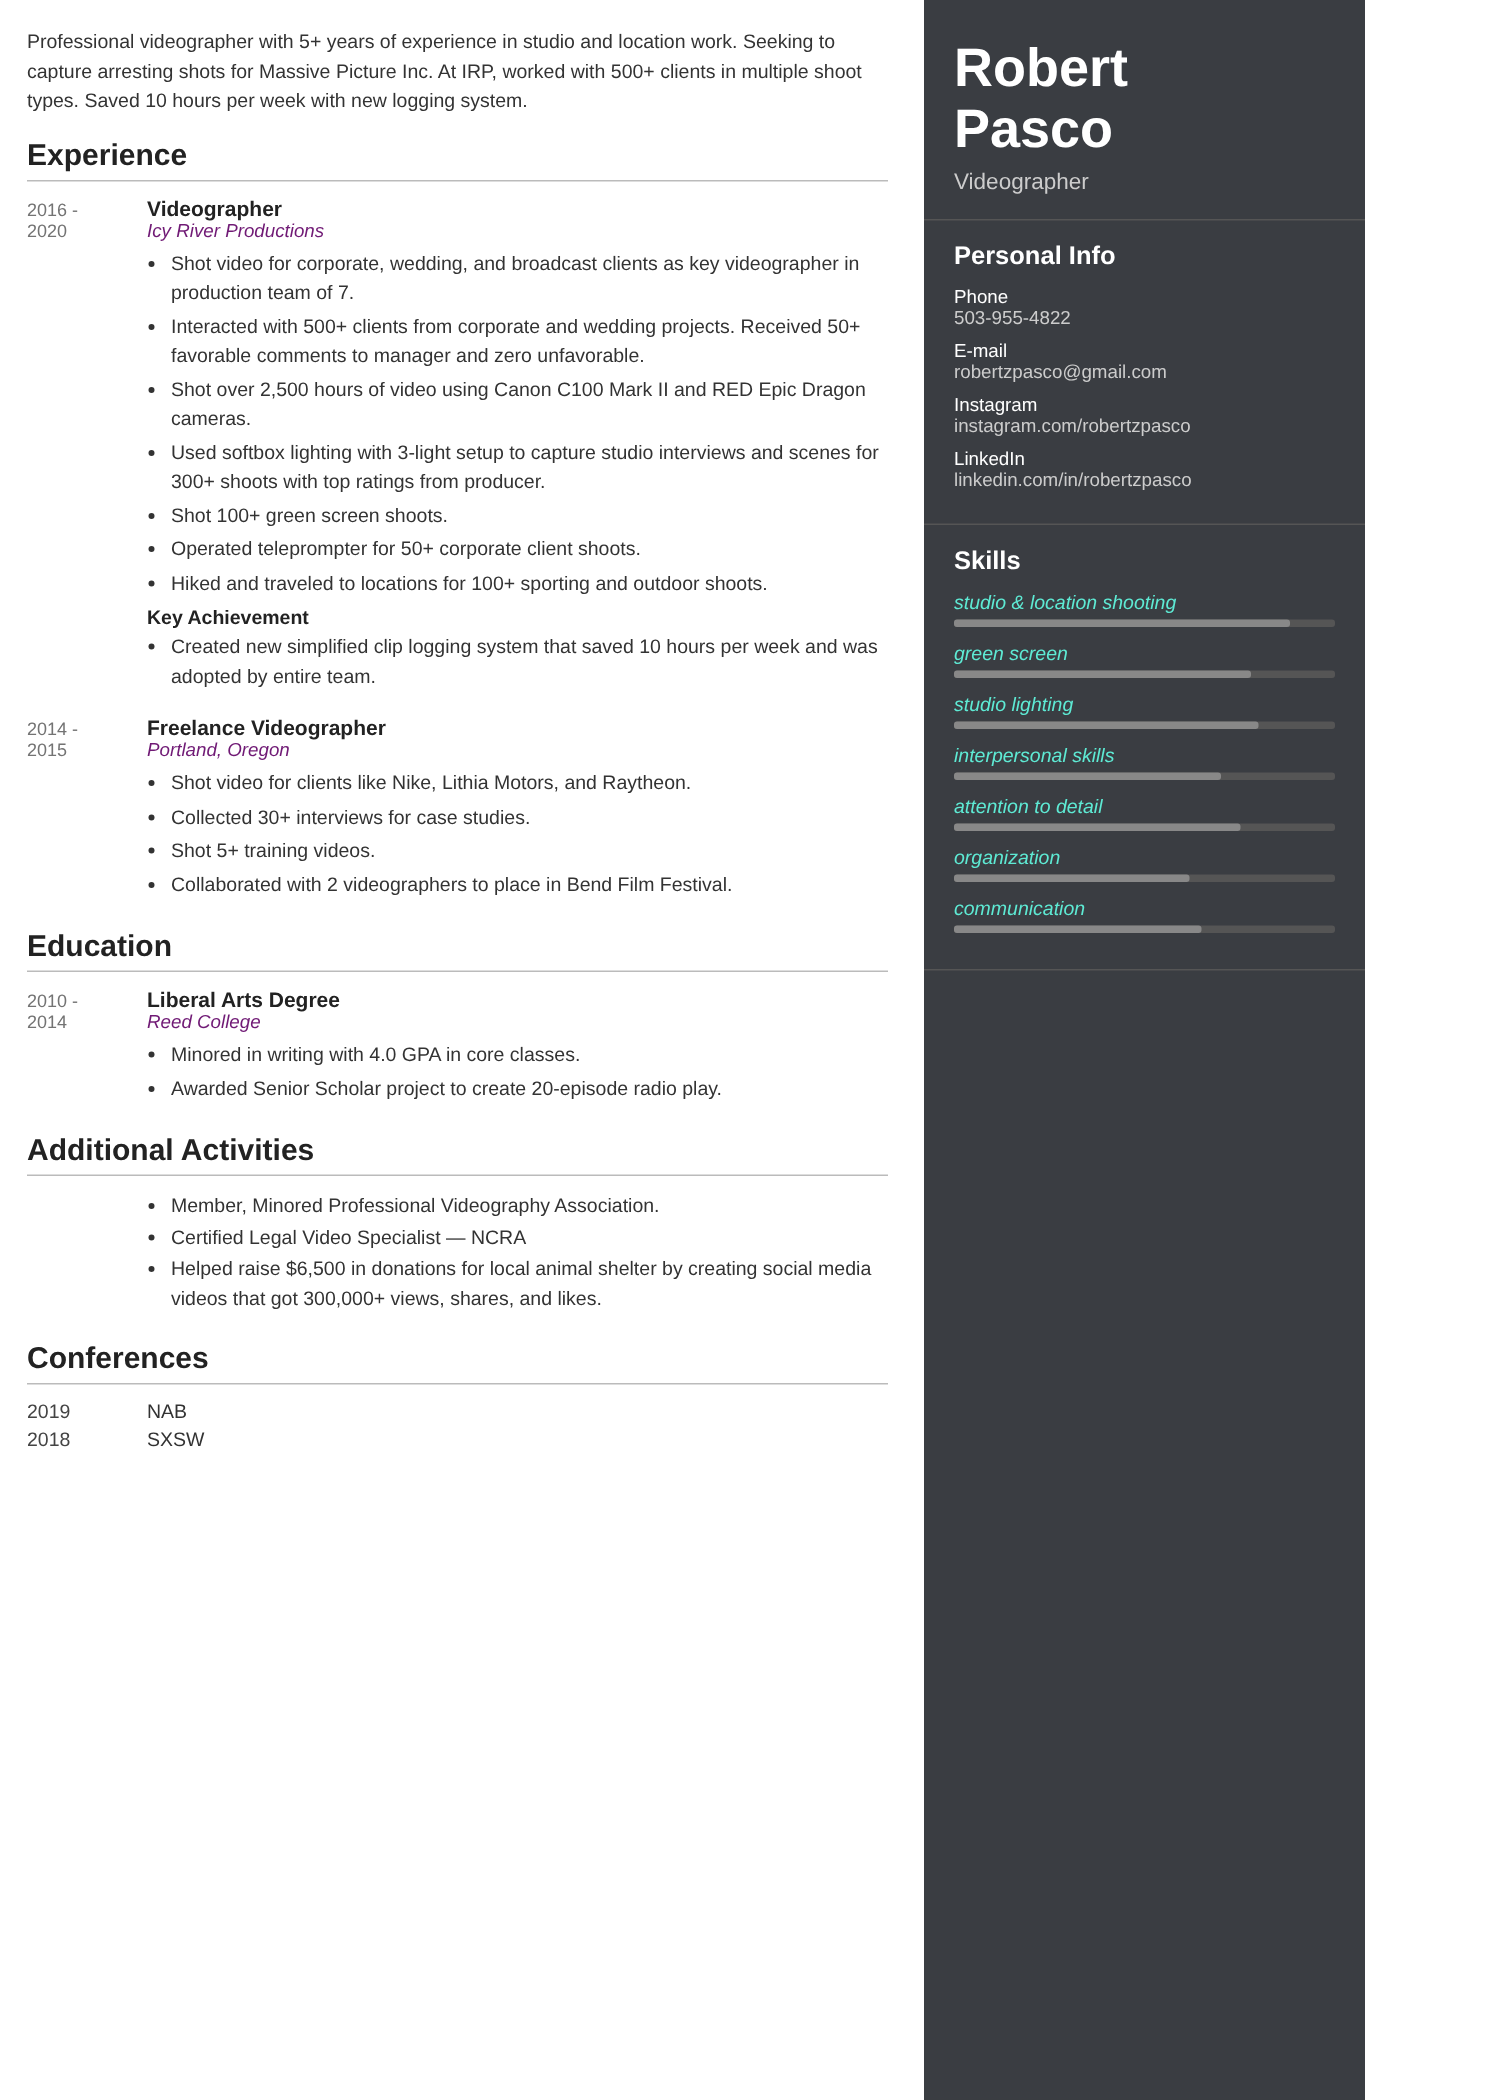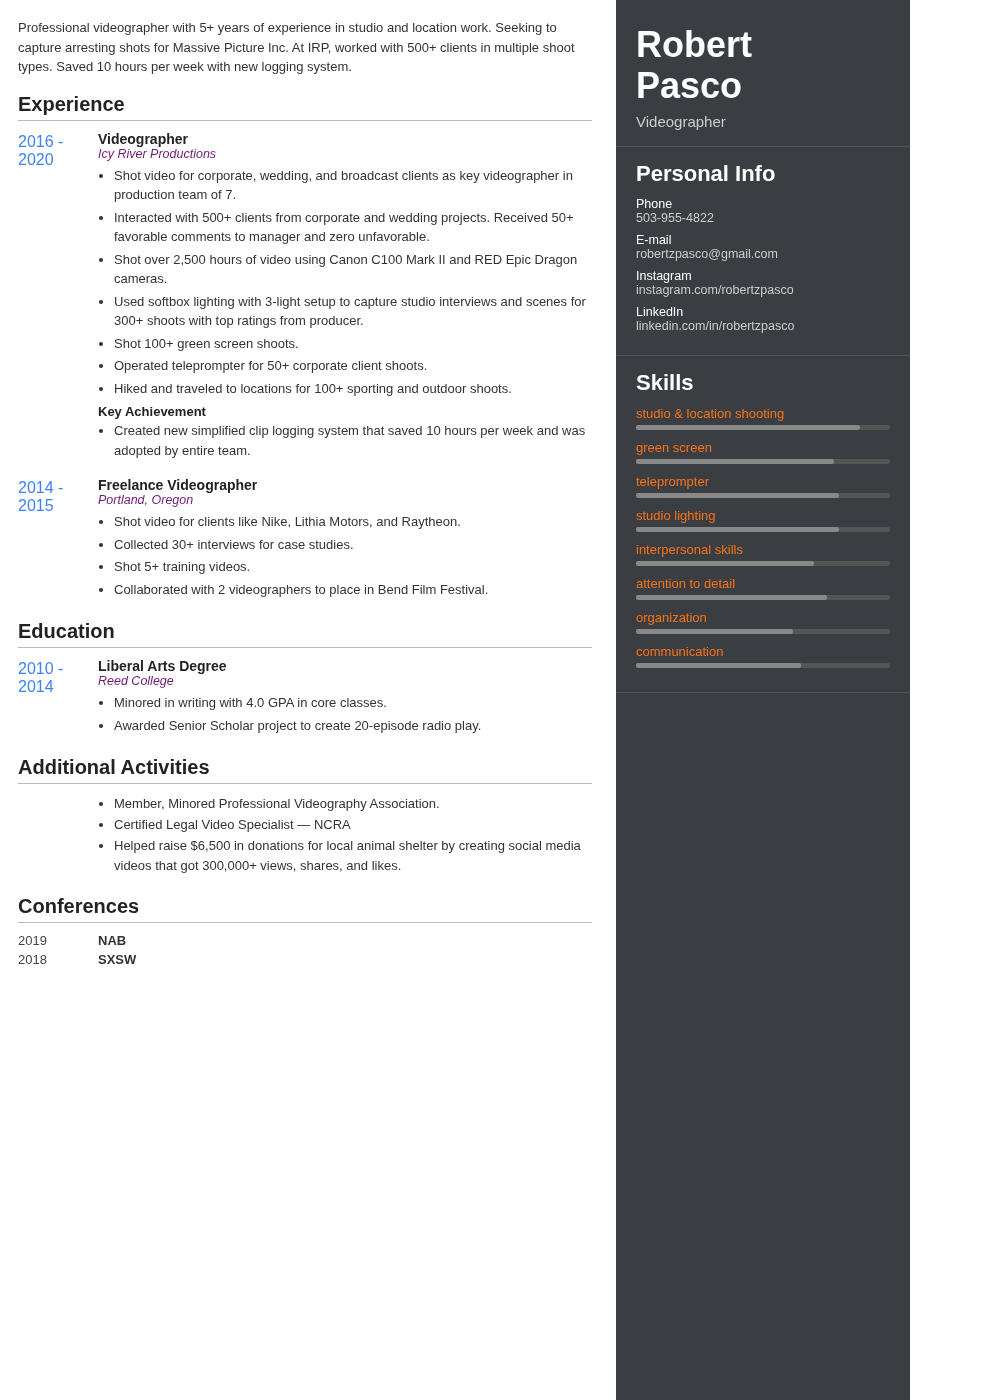--- a/index.html
+++ b/index.html
@@ -42,22 +42,22 @@
       margin-bottom: 18px;
     }
     
     .entry {
       display: flex;
       margin-bottom: 14px;
     }
     .entry-date {
       width: 80px;
       min-width: 80px;
-      font-size: 16px;
-      color: #3b82f6;
+      font-size: 12px;
+      color: #737373;
       padding-top: 2px;
     }
     .entry-content {
       flex: 1;
     }
     .entry-title {
       font-weight: bold;
       font-size: 14px;
       color: #222;
     }
@@ -97,21 +97,20 @@
       margin-bottom: 4px;
     }
     .conf-date {
       width: 80px;
       font-size: 13px;
       color: #444;
     }
     .conf-name {
       font-size: 13px;
       color: #333;
-      font-weight: bold;
     }
 
     
     .profile-header {
       background: #3a3d42;
       padding: 24px 20px 16px 20px;
       border-bottom: 1px solid #555;
     }
     .profile-name {
       font-size: 36px;
@@ -122,21 +121,21 @@
     }
     .profile-title {
       font-size: 15px;
       color: #ccc;
     }
     .right-section {
       padding: 14px 20px;
       border-bottom: 1px solid #555;
     }
     .right-section-title {
-      font-size: 22px;
+      font-size: 17px;
       font-weight: bold;
       color: #fff;
       margin-bottom: 10px;
     }
     .info-row {
       margin-bottom: 8px;
     }
     .info-label {
       font-weight: normal;
       font-size: 12.5px;
@@ -145,22 +144,23 @@
     .info-value {
       font-size: 12.5px;
       color: #ccc;
     }
     
     .skill-item {
       margin-bottom: 10px;
     }
     .skill-name {
       font-size: 13px;
-      color: #f97316;
+      color: #5eead4;
       margin-bottom: 4px;
+      font-style: italic;
     }
     .skill-bar-bg {
       background: #555;
       height: 5px;
       width: 100%;
       border-radius: 2px;
     }
     .skill-bar-fill {
       background: #888;
       height: 5px;
@@ -298,32 +298,26 @@
         <div class="skill-bar-fill" style="width:88%"></div>
       </div>
     </div>
         <div class="skill-item">
       <div class="skill-name">green screen</div>
       <div class="skill-bar-bg">
         <div class="skill-bar-fill" style="width:78%"></div>
       </div>
     </div>
         <div class="skill-item">
-      <div class="skill-name">teleprompter</div>
+      <div class="skill-name">studio lighting</div>
       <div class="skill-bar-bg">
         <div class="skill-bar-fill" style="width:80%"></div>
       </div>
     </div>
         <div class="skill-item">
-      <div class="skill-name">studio lighting</div>
-      <div class="skill-bar-bg">
-        <div class="skill-bar-fill" style="width:80%"></div>
-      </div>
-    </div>
-        <div class="skill-item">
       <div class="skill-name">interpersonal skills</div>
       <div class="skill-bar-bg">
         <div class="skill-bar-fill" style="width:70%"></div>
       </div>
     </div>
         <div class="skill-item">
       <div class="skill-name">attention to detail</div>
       <div class="skill-bar-bg">
         <div class="skill-bar-fill" style="width:75%"></div>
       </div>

